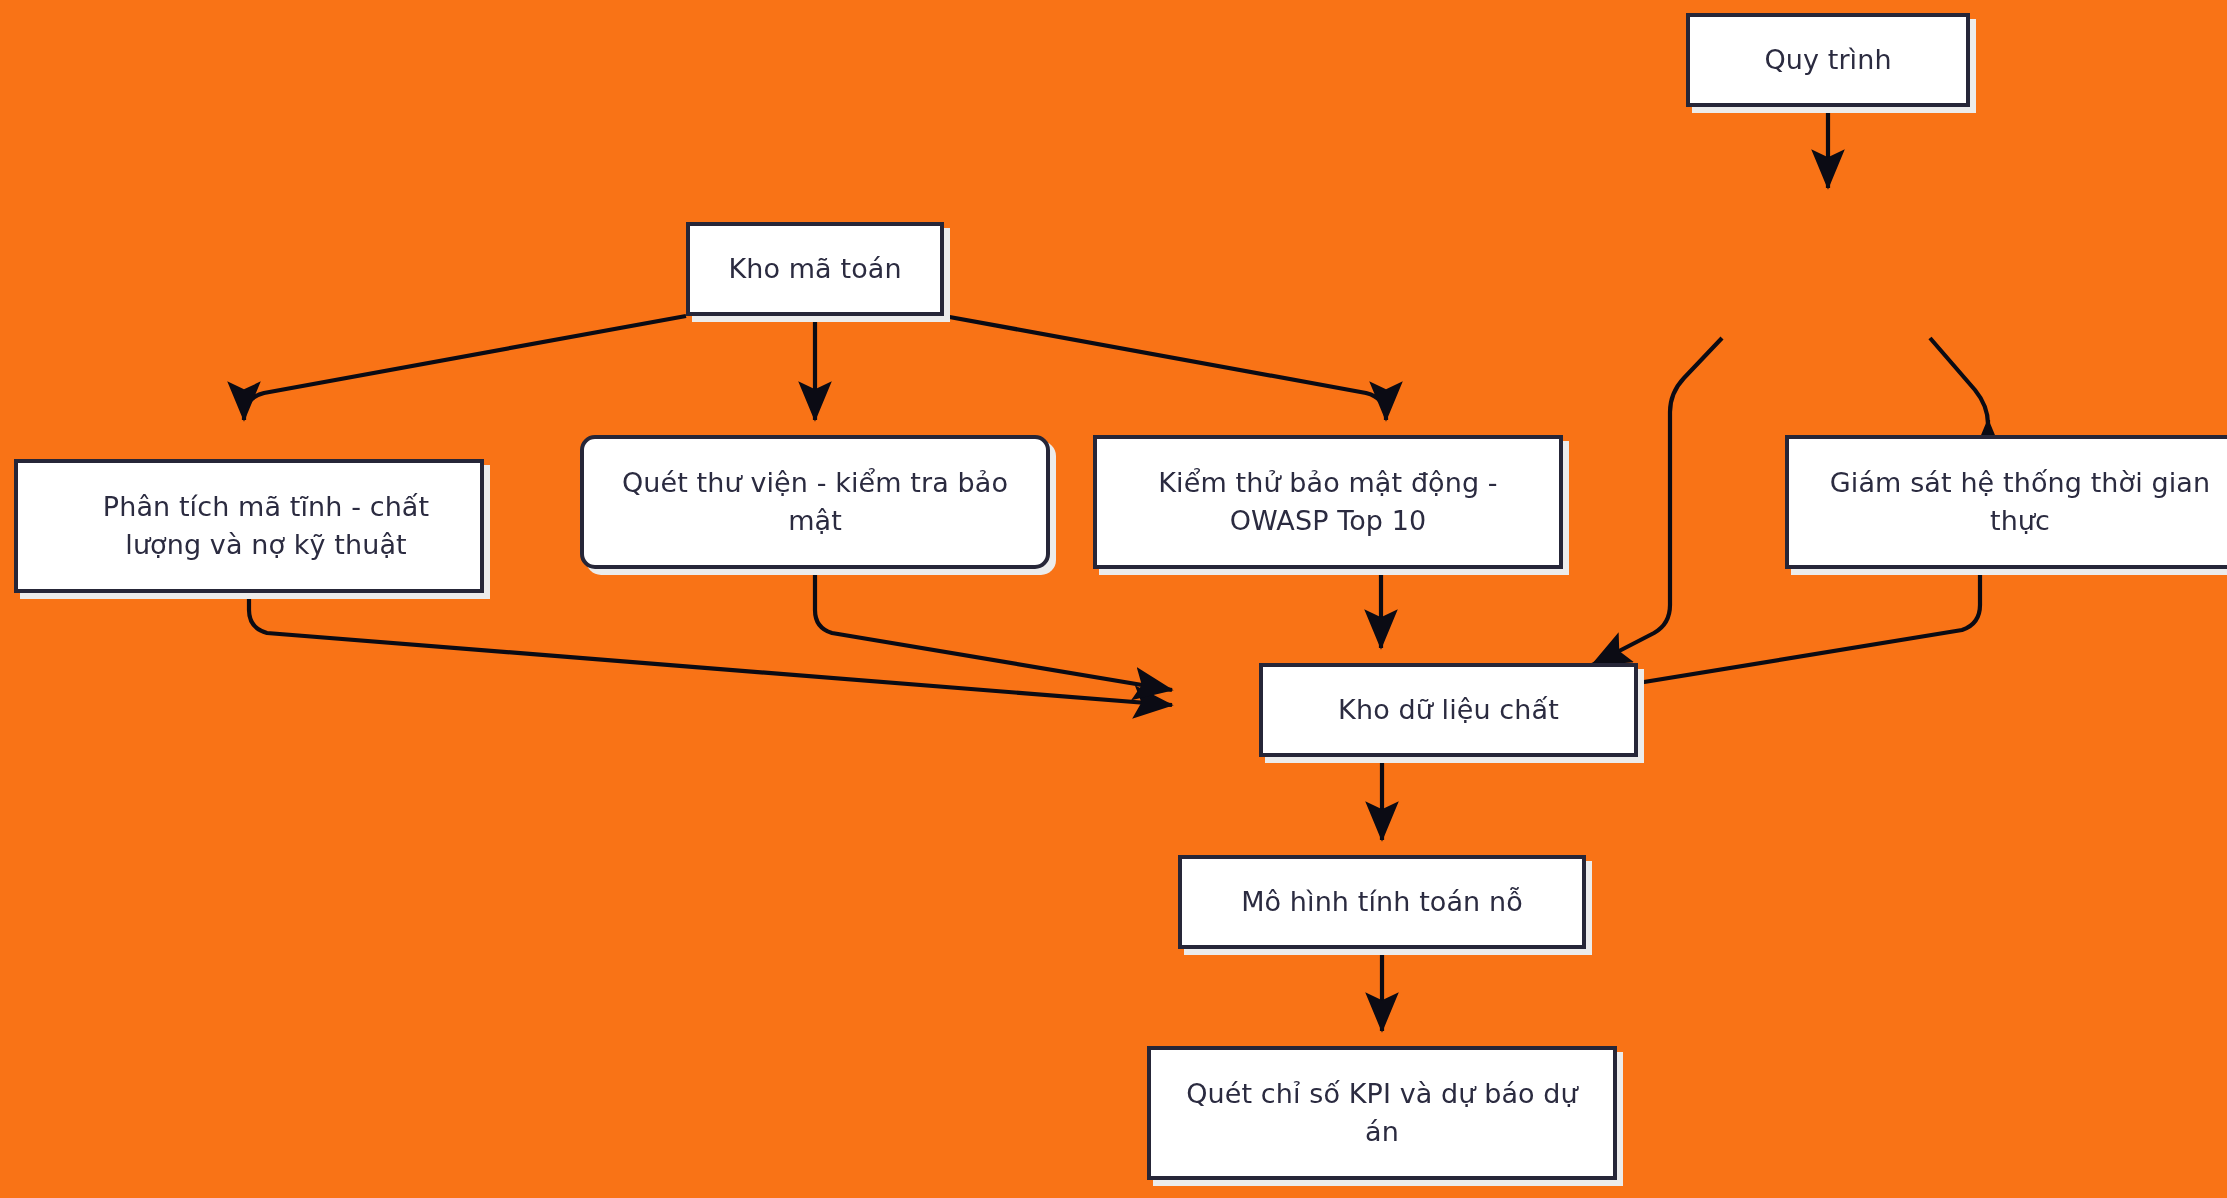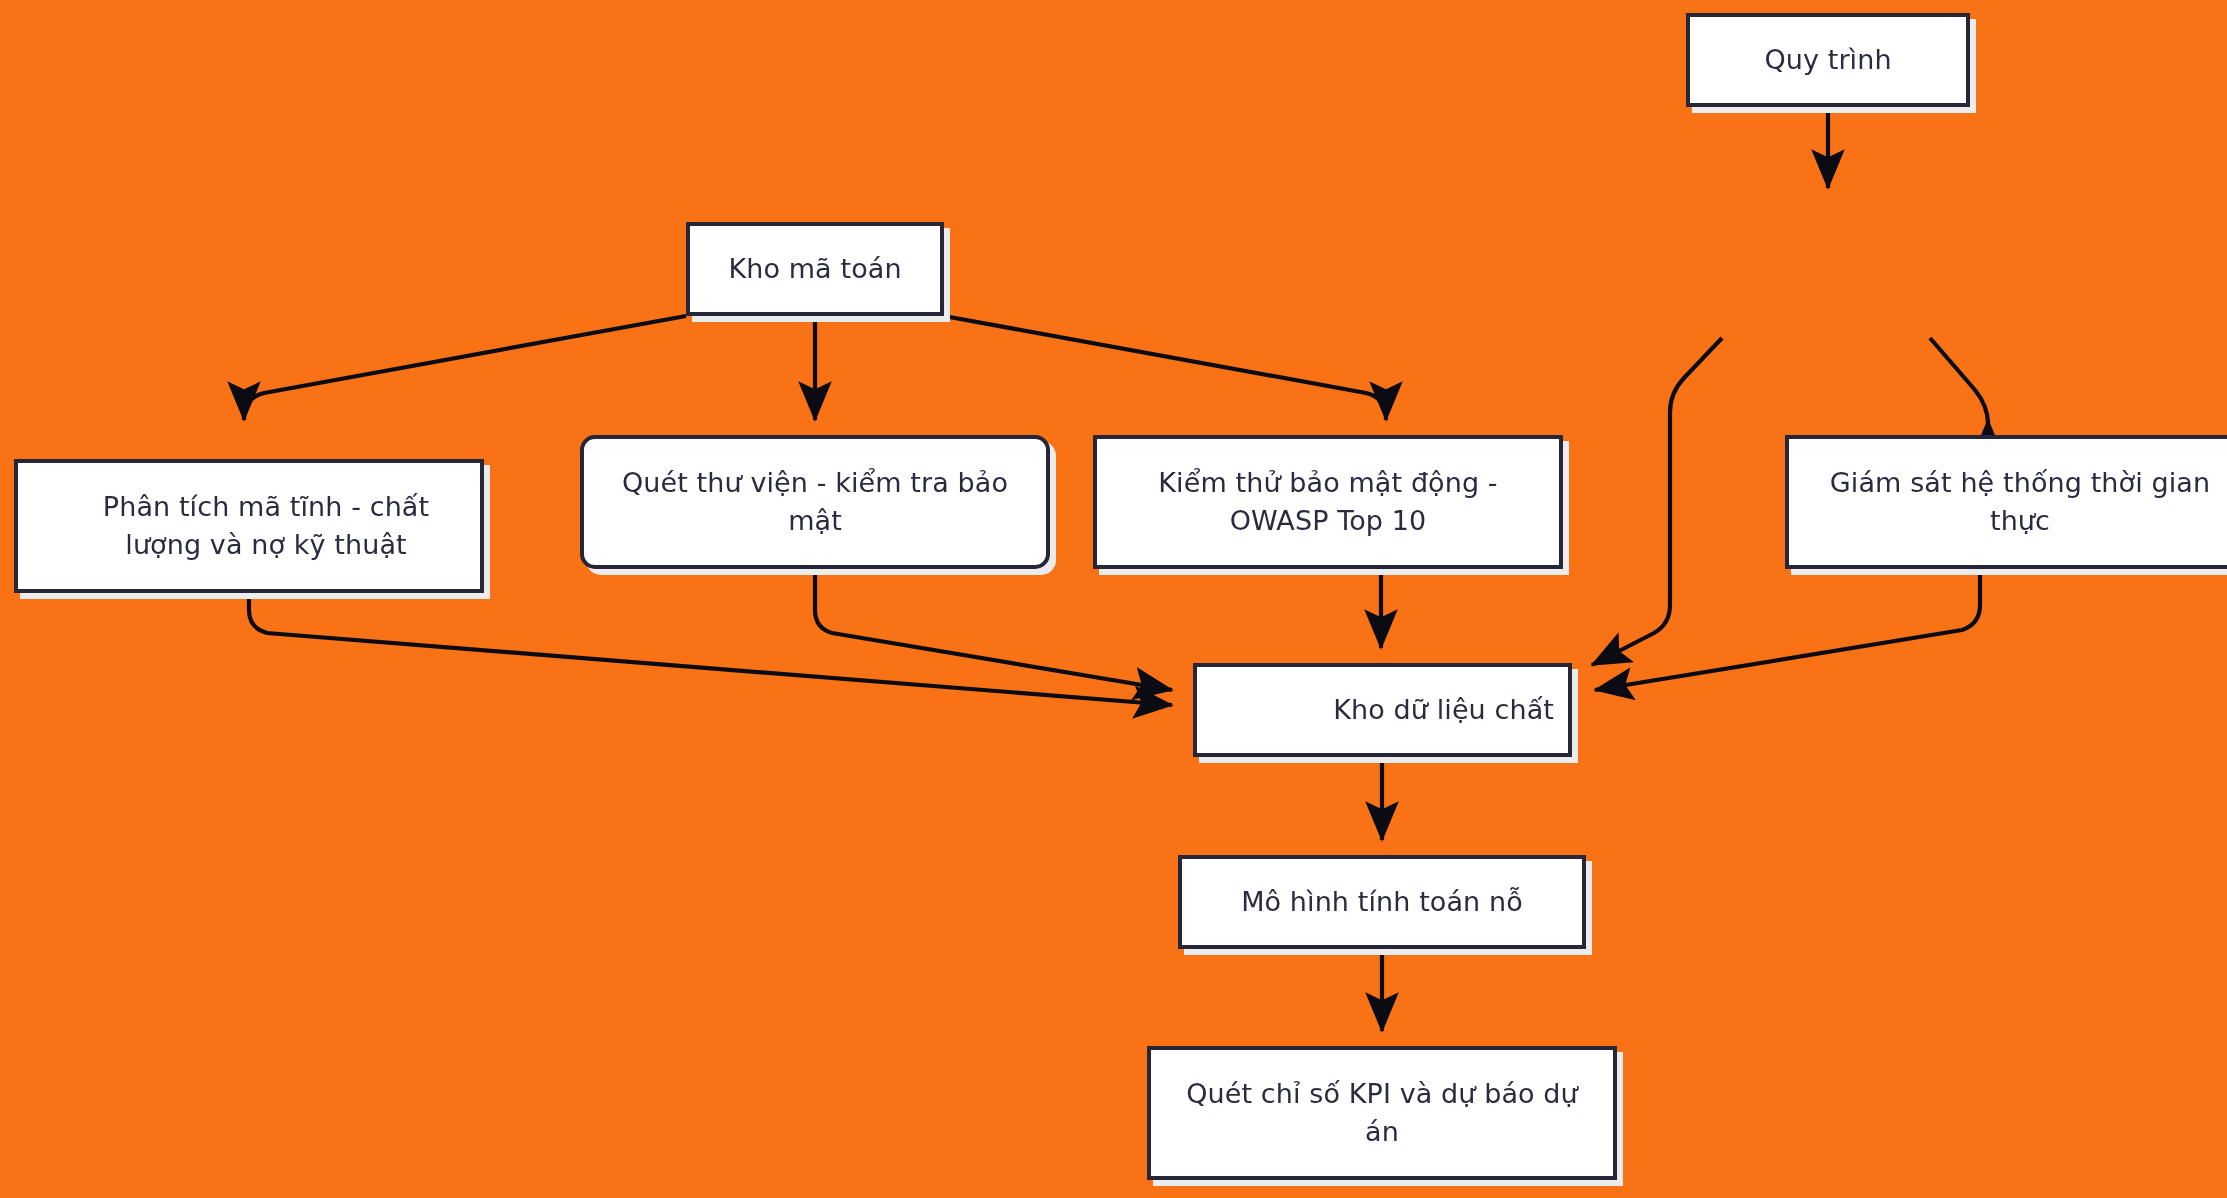--- a/index.html
+++ b/index.html
@@ -109,21 +109,21 @@
   <div class="node" id="node-kiem-thu-bao-mat-dong" style="left: 1093px; top: 435px; width: 470px; height: 134px;">
     <span class="label">Kiểm thử bảo mật động -
 OWASP Top 10</span>
   </div>
 
   <div class="node" id="node-giam-sat-he-thong" style="left: 1745px; top: 435px; width: 470px; height: 134px; margin-left: 40px;">
     <span class="label">Giám sát hệ thống thời gian
 thực</span>
   </div>
 
-  <div class="node" id="node-kho-du-lieu-chat" style="left: 1193px; top: 663px; width: 379px; height: 94px; justify-content: flex-end;">
+  <div class="node" id="node-kho-du-lieu-chat" style="left: 1259px; top: 663px; width: 379px; height: 94px;">
     <span class="label">Kho dữ liệu chất</span>
   </div>
 
   <div class="node" id="node-mo-hinh-tinh-toan" style="left: 1178px; top: 855px; width: 408px; height: 94px;">
     <span class="label">Mô hình tính toán nỗ</span>
   </div>
 
   <div class="node" id="node-bang-chi-so-kpi" style="left: 1147px; top: 1046px; width: 470px; height: 134px;">
     <span class="label">Quét chỉ số KPI và dự báo dự
 án</span>

